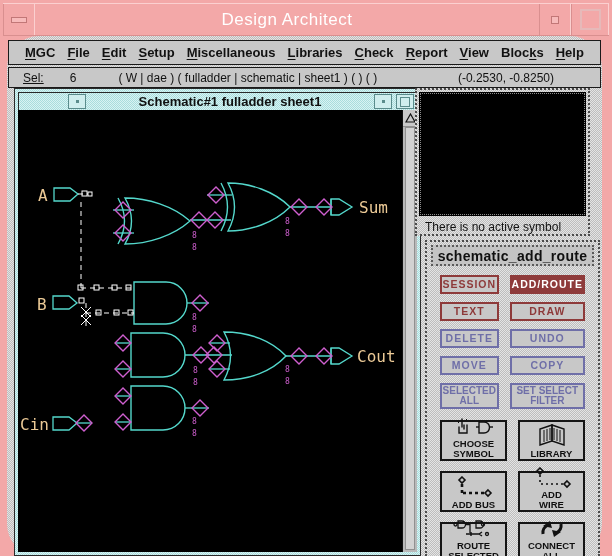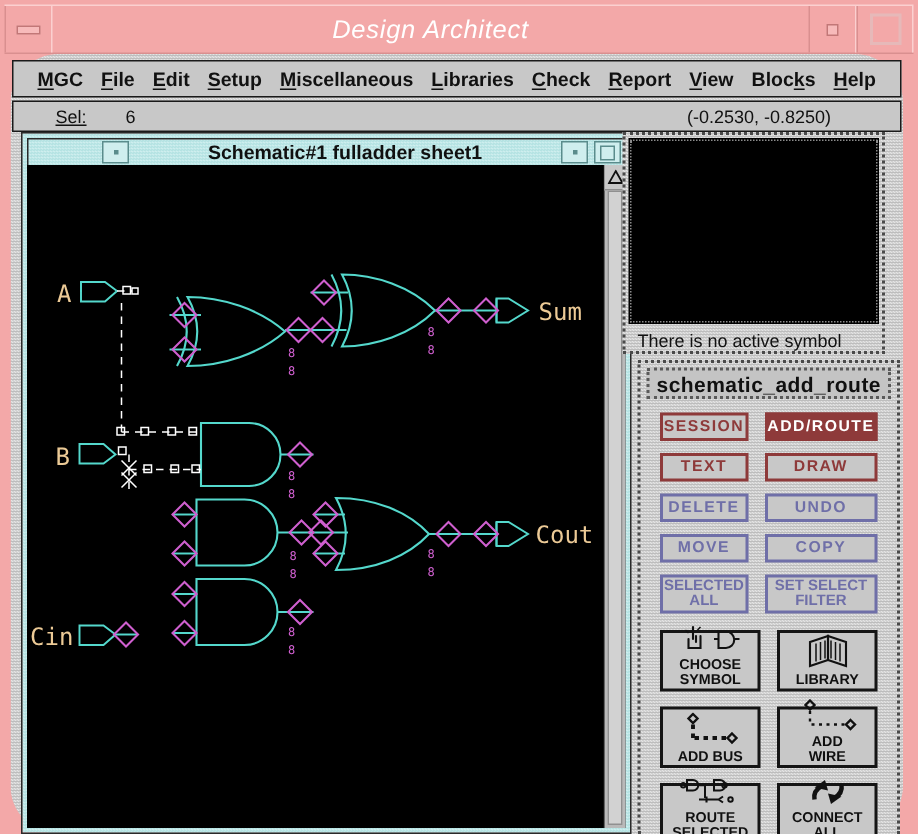--- a/index.html
+++ b/index.html
@@ -14,21 +14,21 @@
 
   
   .main-titlebar{
     position:absolute;top:3px;left:3px;right:3px;height:31px;
     background:#f3a8a8;border-top:1px solid #fbd0d0;border-bottom:1px solid #d98f8f;
     display:flex;align-items:stretch;
   }
   .mtb-btn{width:30px;border-left:1px solid #d98f8f;border-right:1px solid #fbd0d0;
     display:flex;align-items:center;justify-content:center;}
   .mtb-title{flex:1;display:flex;align-items:center;justify-content:center;
-    color:#ffffff;font-size:17px;letter-spacing:.5px;font-style:italic;}
+    color:#ffffff;font-size:17px;letter-spacing:.5px;}
   .glyph-dash{width:14px;height:4px;border:1px solid #c27777;background:#f7baba;}
   .glyph-dot{width:6px;height:6px;border:1px solid #c27777;background:#f7baba;}
   .glyph-box{width:17px;height:17px;border:2px solid #e6b9b9;background:transparent;}
 
   .workarea{position:absolute;top:36px;left:7px;right:10px;bottom:0;border-radius:32px;}
 
   
   .menubar{
     position:absolute;left:1px;right:1px;top:4px;height:25px;
     background:#c8c8c8;border:1px solid #1a1a1a;
@@ -37,21 +37,21 @@
     font-weight:bold;font-size:13px;color:#111;
   }
   .menu-item{cursor:default;white-space:nowrap;}
   .menu-item u{text-underline-offset:2px;}
   .statusbar{
     position:absolute;left:1px;right:1px;top:31px;height:21px;
     background:#c8c8c8;border:1px solid #1a1a1a;
     display:flex;align-items:center;font-size:12px;color:#111;
     box-sizing:border-box;
   }
-  .sb-sel{margin-left:28px;text-decoration:underline;}
+  .sb-sel{margin-left:14px;text-decoration:underline;}
   .sb-count{margin-left:26px;}
   .sb-context{margin-left:42px;}
   .sb-coords{margin-left:auto;margin-right:46px;}
 
   
   .schem-window{
     position:absolute;left:7px;top:52px;width:407px;bottom:0;
     border:1px solid #2a2a2a;box-sizing:border-box;padding:3px;
   }
   .schem-titlebar{
@@ -148,20 +148,21 @@
       <div class="menu-item"><u>C</u>heck</div>
       <div class="menu-item"><u>R</u>eport</div>
       <div class="menu-item"><u>V</u>iew</div>
       <div class="menu-item">Bloc<u>k</u>s</div>
       <div class="menu-item"><u>H</u>elp</div>
     </div>
 
   <div class="statusbar">
     <span class="sb-sel">Sel:</span>
     <span class="sb-count">6</span>
+    <span class="sb-context">( W | dae )  ( fulladder | schematic | sheet1 )  ( )  ( )</span>
     <span class="sb-coords">(-0.2530, -0.8250)</span>
   </div>
 
   <div class="schem-window stip-cyan">
     <div class="schem-titlebar stip-cyan">
       <div class="stb-btn">
         <div class="stb-dot"></div>
       </div>
       <div class="stb-title">Schematic#1  fulladder  sheet1</div>
       <div class="stb-btn">

